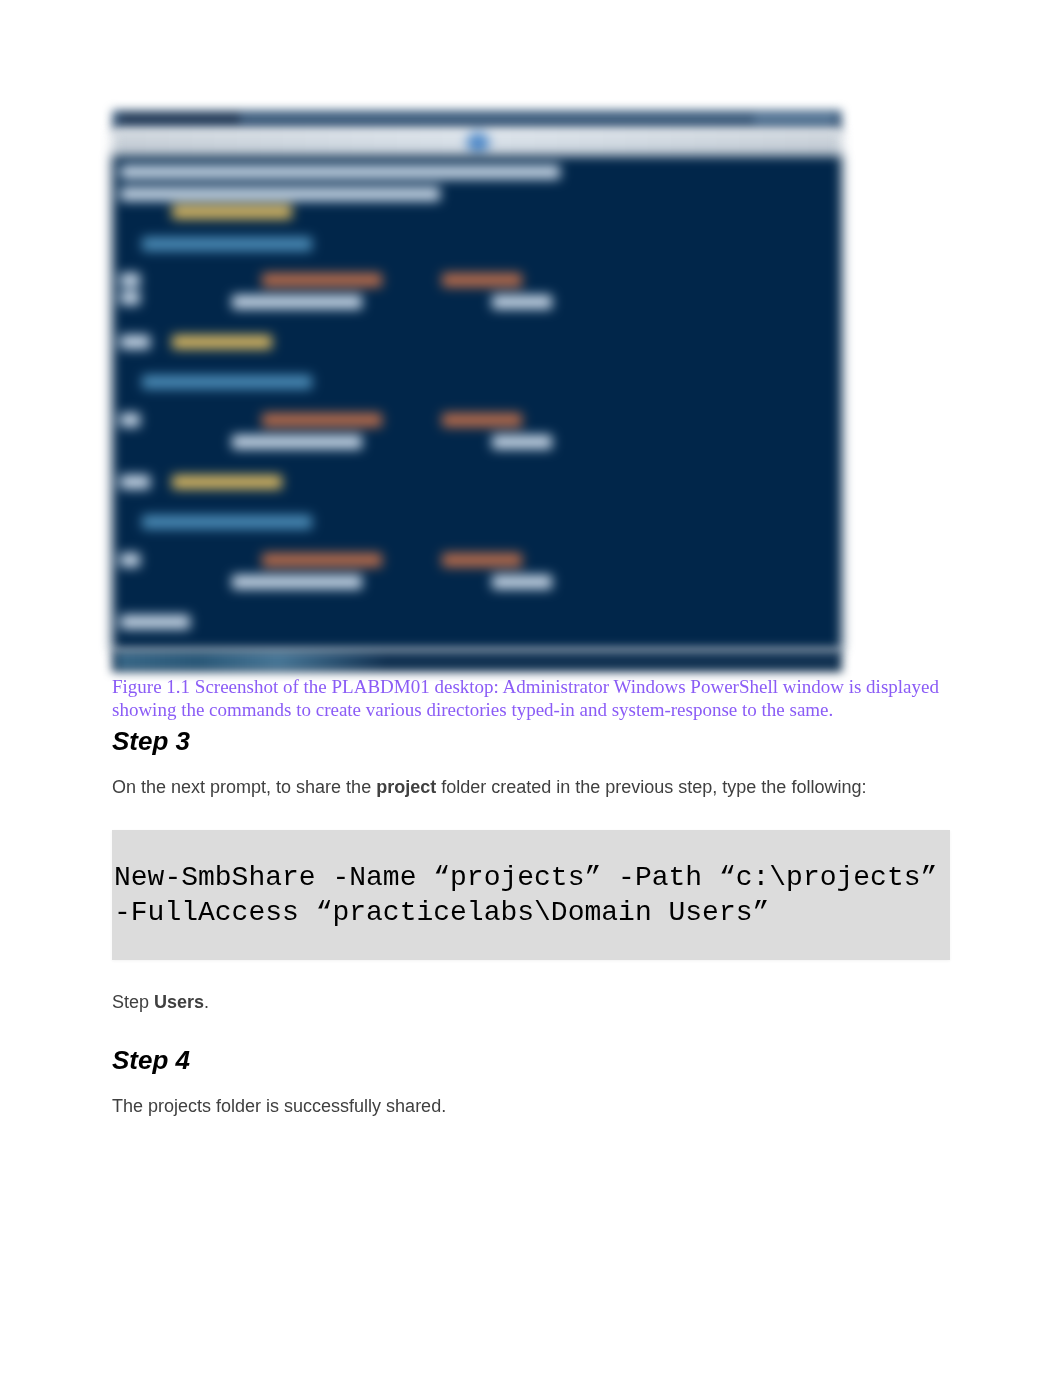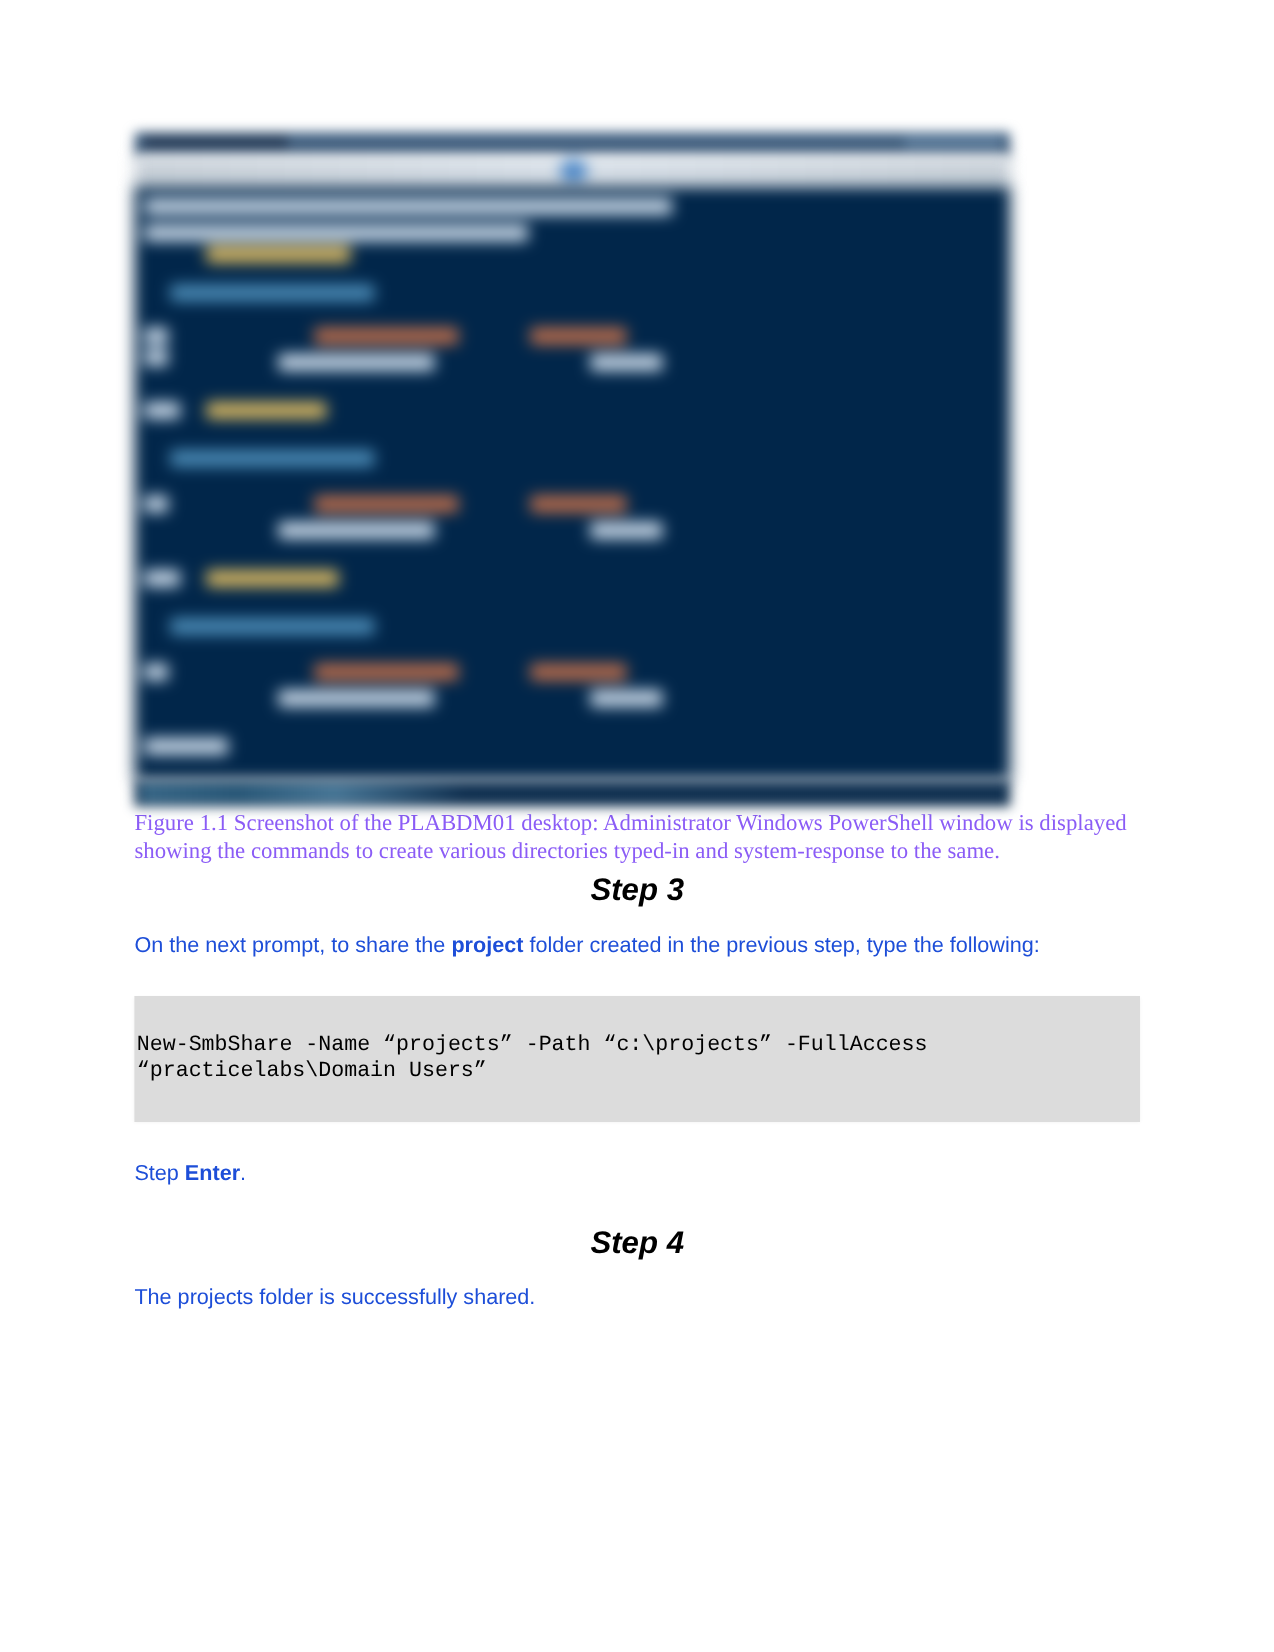--- a/index.html
+++ b/index.html
@@ -101,37 +101,36 @@
       color: #8b5cf6;
       margin: 2px 0 4px 0;
     }
     .step-heading {
       font-family: Arial, Helvetica, sans-serif;
       font-size: 26px;
       font-weight: bold;
       font-style: italic;
       color: #000;
       margin: 2px 0 18px 0;
-      text-align: center;
     }
     .body-text {
       font-family: Arial, Helvetica, sans-serif;
       font-size: 18px;
-      color: #1d4ed8;
+      color: #404040;
       line-height: 1.4;
       margin: 0 0 30px 0;
     }
     .bold {
       font-weight: bold;
     }
     .code-block {
       background: #dcdcdc;
       padding: 30px 2px 30px 2px;
       font-family: 'Courier New', Courier, monospace;
-      font-size: 18px;
+      font-size: 28px;
       line-height: 1.25;
       color: #000;
       white-space: pre-wrap;
       word-wrap: break-word;
       margin: 0 0 30px 0;
       box-shadow: 0 1px 3px rgba(0,0,0,0.05);
     }
   </style>
 </head>
 <body>
@@ -189,20 +188,20 @@
 
   <h2 class="step-heading">Step 3</h2>
 
   <p class="body-text">
     <span>On the next prompt, to share the </span><span class="bold">project</span><span> folder created in the previous step, type the following:</span>
   </p>
 
   <div class="code-block">New-SmbShare -Name “projects” -Path “c:\projects” -FullAccess “practicelabs\Domain Users”</div>
 
   <p class="body-text">
-    <span>Step </span><span class="bold">Enter</span><span>.</span>
+    <span>Step </span><span class="bold">Users</span><span>.</span>
   </p>
 
   <h2 class="step-heading" style="margin-top:18px; ">Step 4</h2>
 
   <p class="body-text">The projects folder is successfully shared.</p>
 
 </div>
 
 </body></html>

